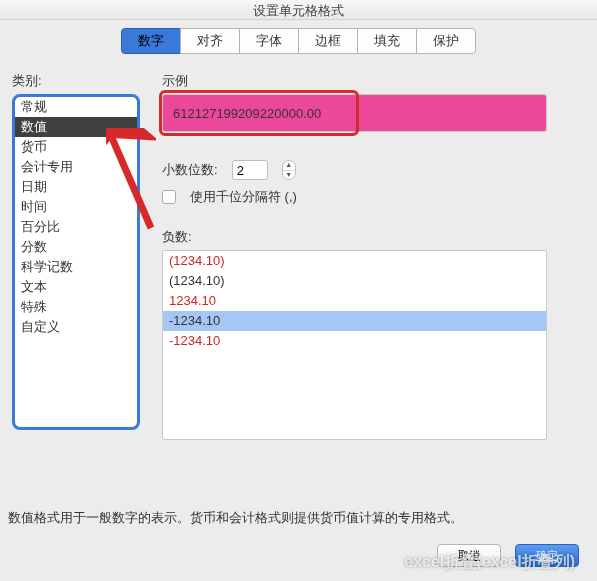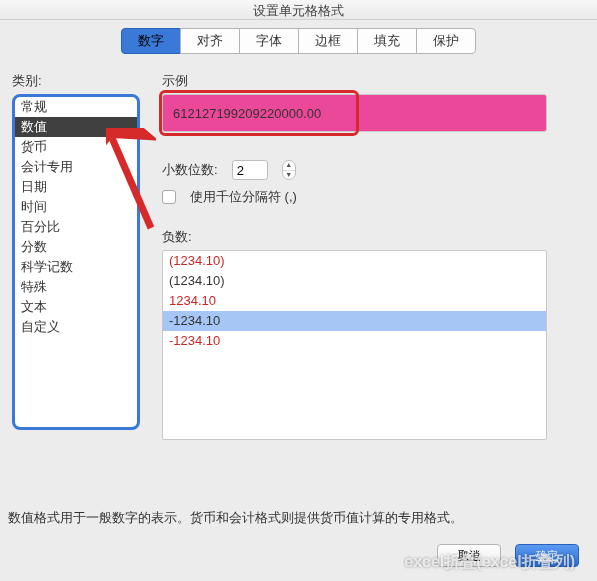--- a/index.html
+++ b/index.html
@@ -233,22 +233,22 @@
       <div class="category-list" id="cat-list">
           <div class="category-item">常规</div>
           <div class="category-item selected">数值</div>
           <div class="category-item">货币</div>
           <div class="category-item">会计专用</div>
           <div class="category-item">日期</div>
           <div class="category-item">时间</div>
           <div class="category-item">百分比</div>
           <div class="category-item">分数</div>
           <div class="category-item">科学记数</div>
+          <div class="category-item">文本</div>
           <div class="category-item">特殊</div>
-          <div class="category-item">文本</div>
           <div class="category-item">自定义</div>
         </div>
     </div>
 
     <div class="right-col">
       <div class="label">示例</div>
 
       <div class="sample-outer">
         <div class="sample-field">612127199209220000.00</div>
         <div class="sample-highlight"></div>

